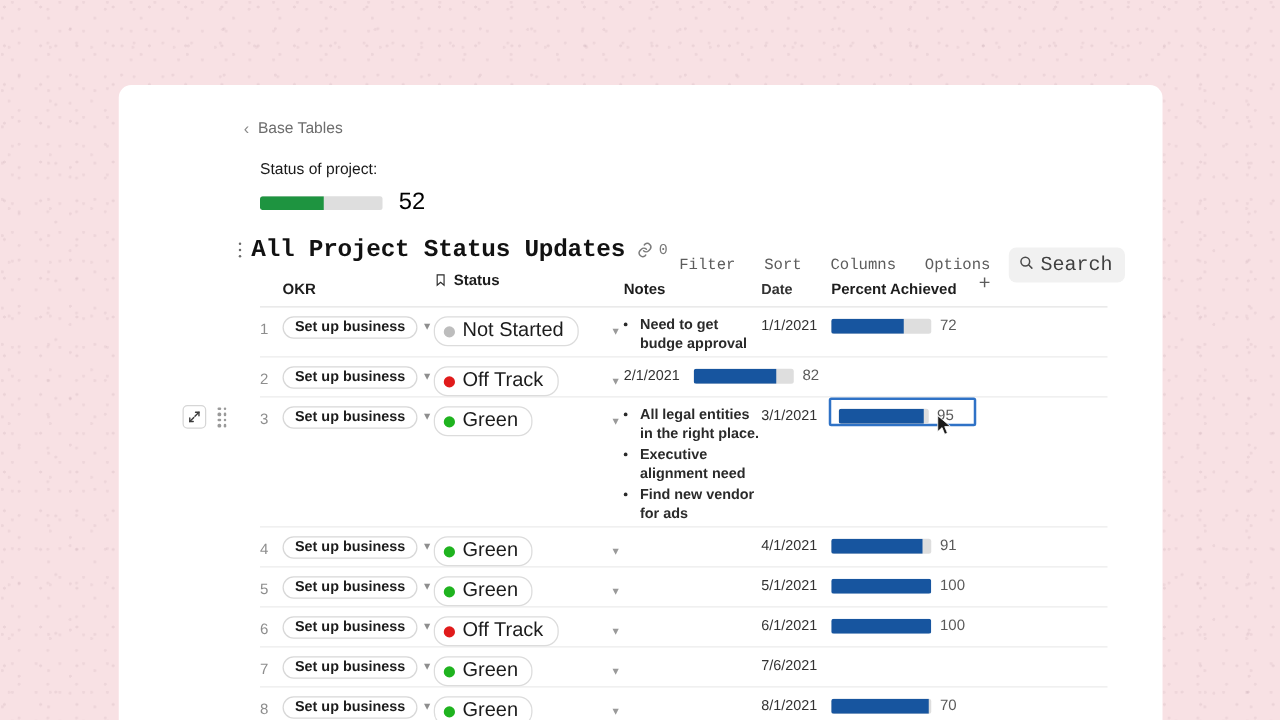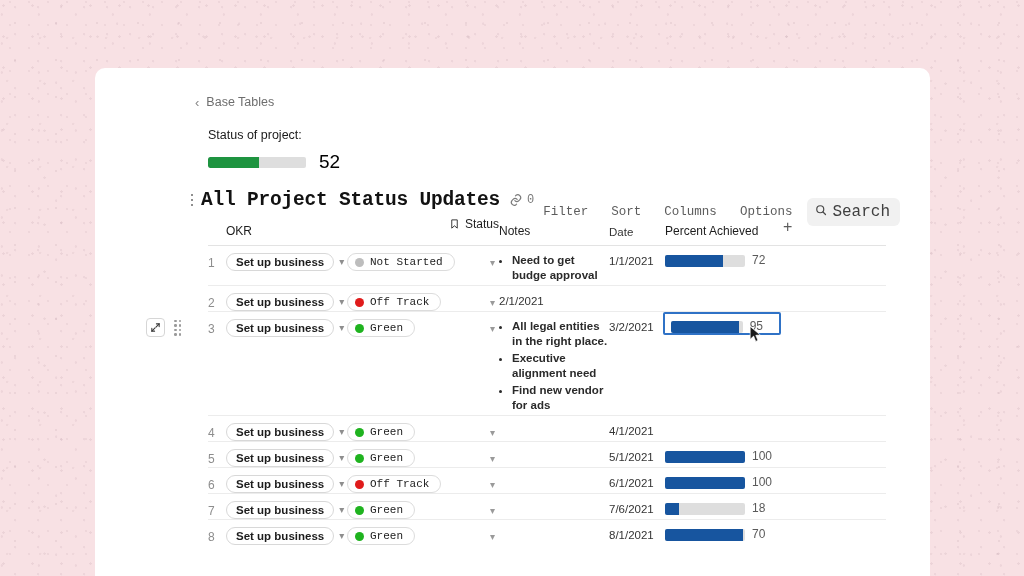--- a/index.html
+++ b/index.html
@@ -55,33 +55,33 @@
   .linkchip{ display:flex; align-items:center; gap:4px; margin-left:9px; color:#7b7b7b; font-size:12px; }
   .linkchip svg{ display:block; }
   .tools{ margin-left:auto; display:flex; align-items:center; gap:7px;margin-top:24px; }
   .tools .tbtn{ font-size:12.5px; color:#5c5c5c; padding:4px 8px; border-radius:5px; }
   .tools .search{ background:#f1f1f1; display:flex; align-items:center; gap:5px; padding:5px 10px 5px 8px; border-radius:6px; color:#3f3f3f; }
 
   
   .tbl{ position:absolute; left:113px; top:145px; width:678px; }
   .row{ display:flex; align-items:flex-start; border-bottom:1px solid #ececec; position:relative; }
   .hrow{ border-bottom:1px solid #e3e3e3; padding:4px 0 7px; }
-  .hc{ font-size:12px; font-weight:normal; color:#1d1d1d; }
+  .hc{ font-size:12px; font-weight:bold; color:#1d1d1d; }
   .c-num{ width:18px; flex:0 0 18px; font-size:12px; color:#8d8d8d; padding-top:10px; }
   .c-okr{ width:121px; flex:0 0 121px; padding-top:7px; }
   .c-st{ width:152px; flex:0 0 152px; padding-top:7px; display:flex; align-items:center; }
   .c-notes{ width:110px; flex:0 0 110px; padding-top:7px; }
   .c-date{ width:56px; flex:0 0 56px; padding-top:9px; font-size:11.5px; color:#333; }
   .c-pct{ width:118px; flex:0 0 118px; padding-top:7px; }
   .c-plus{ flex:1; padding-top:1px; text-align:left; }
 
   .pill{ display:inline-flex; align-items:center; border:1px solid #d8d8d8; border-radius:11px; padding:2px 9px; font-size:11.5px; font-weight:bold; color:#1c1c1c; background:#fff; }
   .okrwrap{ display:flex; align-items:center; gap:5px; }
   .caret{ color:#8e8e8e; font-size:10px; line-height:1; }
-  .stpill{ display:inline-flex; align-items:center; gap:6px; border:1px solid #dcdcdc; border-radius:11px; padding:2px 11px 2px 7px; font-size:11px; color:#1c1c1c; background:#fff;font-family:Liberation Mono, monospace; }
+  .stpill{ display:inline-flex; align-items:center; gap:6px; border:1px solid #dcdcdc; border-radius:11px; padding:2px 11px 2px 7px; font-size:16px; color:#1c1c1c; background:#fff; }
   .dot{ width:9px; height:9px; border-radius:50%; display:inline-block; }
   .stcaret{ margin-left:auto; color:#9a9a9a; font-size:10px; padding-right:4px; }
 
   .notes ul{ margin:0; padding:0 0 0 13px;font-weight:bold; }
   .notes li{ font-size:11.5px; color:#2a2a2a; line-height:15px; margin-bottom:2px; }
   .notes li::marker{ font-size:11px; }
 
   .pctwrap{ display:flex; align-items:flex-end; gap:7px; }
   .bbar{ width:80px; height:12px; background:#dedede; border-radius:2px; overflow:hidden; }
   .bbar > i{ display:block; height:100%; background:#17559f; }
@@ -153,21 +153,21 @@
           </span>
           <span>Search</span>
         </div>
       </div>
     </div>
 
     <div class="tbl">
       <div class="row hrow">
         <div class="c-num"></div>
         <div class="c-okr hc">OKR</div>
-        <div class="c-st hc" style="padding-top:0;gap:5px;justify-content:flex-end;">
+        <div class="c-st hc" style="padding-top:0;gap:5px;">
           <span style="display:inline-flex;">
             <svg width="11" height="12" viewBox="0 0 24 24" fill="none" stroke="#2a2a2a" stroke-width="2">
               <path d="M6 3h12v18l-6-5-6 5z"></path>
             </svg>
           </span>
           <span>Status</span>
         </div>
         <div class="c-notes hc">Notes</div>
         <div class="c-date hc">Date</div>
         <div class="c-pct hc">Percent Achieved</div>
@@ -214,20 +214,28 @@
               </div>
             </div>
             <div class="c-st">
               <span class="stpill">
                 <span class="dot" style="background:#e01b1b"></span>
                 <span>Off Track</span>
               </span>
               <span class="stcaret">▾</span>
             </div>
             <div class="c-date">2/1/2021</div>
+            <div class="c-pct">
+              <div class="pctwrap">
+                <span class="bbar">
+                  <i style="width:82%;background:#17559f"></i>
+                </span>
+                <span class="pval">82</span>
+              </div>
+            </div>
             <div class="c-plus"></div>
           </div>
           <div class="row selected">
             <div class="rowtools">
               <div class="expbtn">
                 <svg width="11" height="11" viewBox="0 0 24 24" fill="none" stroke="#3a3a3a" stroke-width="2.4" stroke-linecap="round">
                   <path d="M14 4h6v6"></path>
                   <path d="M20 4l-7 7"></path>
                   <path d="M10 20H4v-6"></path>
                   <path d="M4 20l7-7"></path>
@@ -258,21 +266,21 @@
               </span>
               <span class="stcaret">▾</span>
             </div>
             <div class="c-notes notes">
               <ul>
                 <li>All legal entities in the right place.</li>
                 <li>Executive alignment need</li>
                 <li>Find new vendor for ads</li>
               </ul>
             </div>
-            <div class="c-date">3/2/2021</div>
+            <div class="c-date">3/1/2021</div>
             <div class="c-pct">
               <div class="pctwrap">
                 <span class="bbar">
                   <i style="width:95%;background:#17559f"></i>
                 </span>
                 <span class="pval">95</span>
                 <span class="cursor"><svg width="13" height="17" viewBox="0 0 24 32">
                     <path d="M2 1 L2 25 L8.5 19 L12.5 29 L16.5 27 L12.5 17.5 L21 17 Z" fill="#1a1a1a" stroke="#fff" stroke-width="1.2"></path>
                   </svg></span>
               </div>
@@ -289,20 +297,28 @@
             </div>
             <div class="c-st">
               <span class="stpill">
                 <span class="dot" style="background:#1fb31f"></span>
                 <span>Green</span>
               </span>
               <span class="stcaret">▾</span>
             </div>
             <div class="c-notes notes"></div>
             <div class="c-date">4/1/2021</div>
+            <div class="c-pct">
+              <div class="pctwrap">
+                <span class="bbar">
+                  <i style="width:91%;background:#17559f"></i>
+                </span>
+                <span class="pval">91</span>
+              </div>
+            </div>
             <div class="c-plus"></div>
           </div>
           <div class="row">
             <div class="c-num">5</div>
             <div class="c-okr">
               <div class="okrwrap">
                 <span class="pill">Set up business</span>
                 <span class="caret">▾</span>
               </div>
             </div>
@@ -362,28 +378,20 @@
             </div>
             <div class="c-st">
               <span class="stpill">
                 <span class="dot" style="background:#1fb31f"></span>
                 <span>Green</span>
               </span>
               <span class="stcaret">▾</span>
             </div>
             <div class="c-notes notes"></div>
             <div class="c-date">7/6/2021</div>
-            <div class="c-pct">
-              <div class="pctwrap">
-                <span class="bbar">
-                  <i style="width:18%;background:#17559f"></i>
-                </span>
-                <span class="pval">18</span>
-              </div>
-            </div>
             <div class="c-plus"></div>
           </div>
           <div class="row lastrow">
             <div class="c-num">8</div>
             <div class="c-okr">
               <div class="okrwrap">
                 <span class="pill">Set up business</span>
                 <span class="caret">▾</span>
               </div>
             </div>

